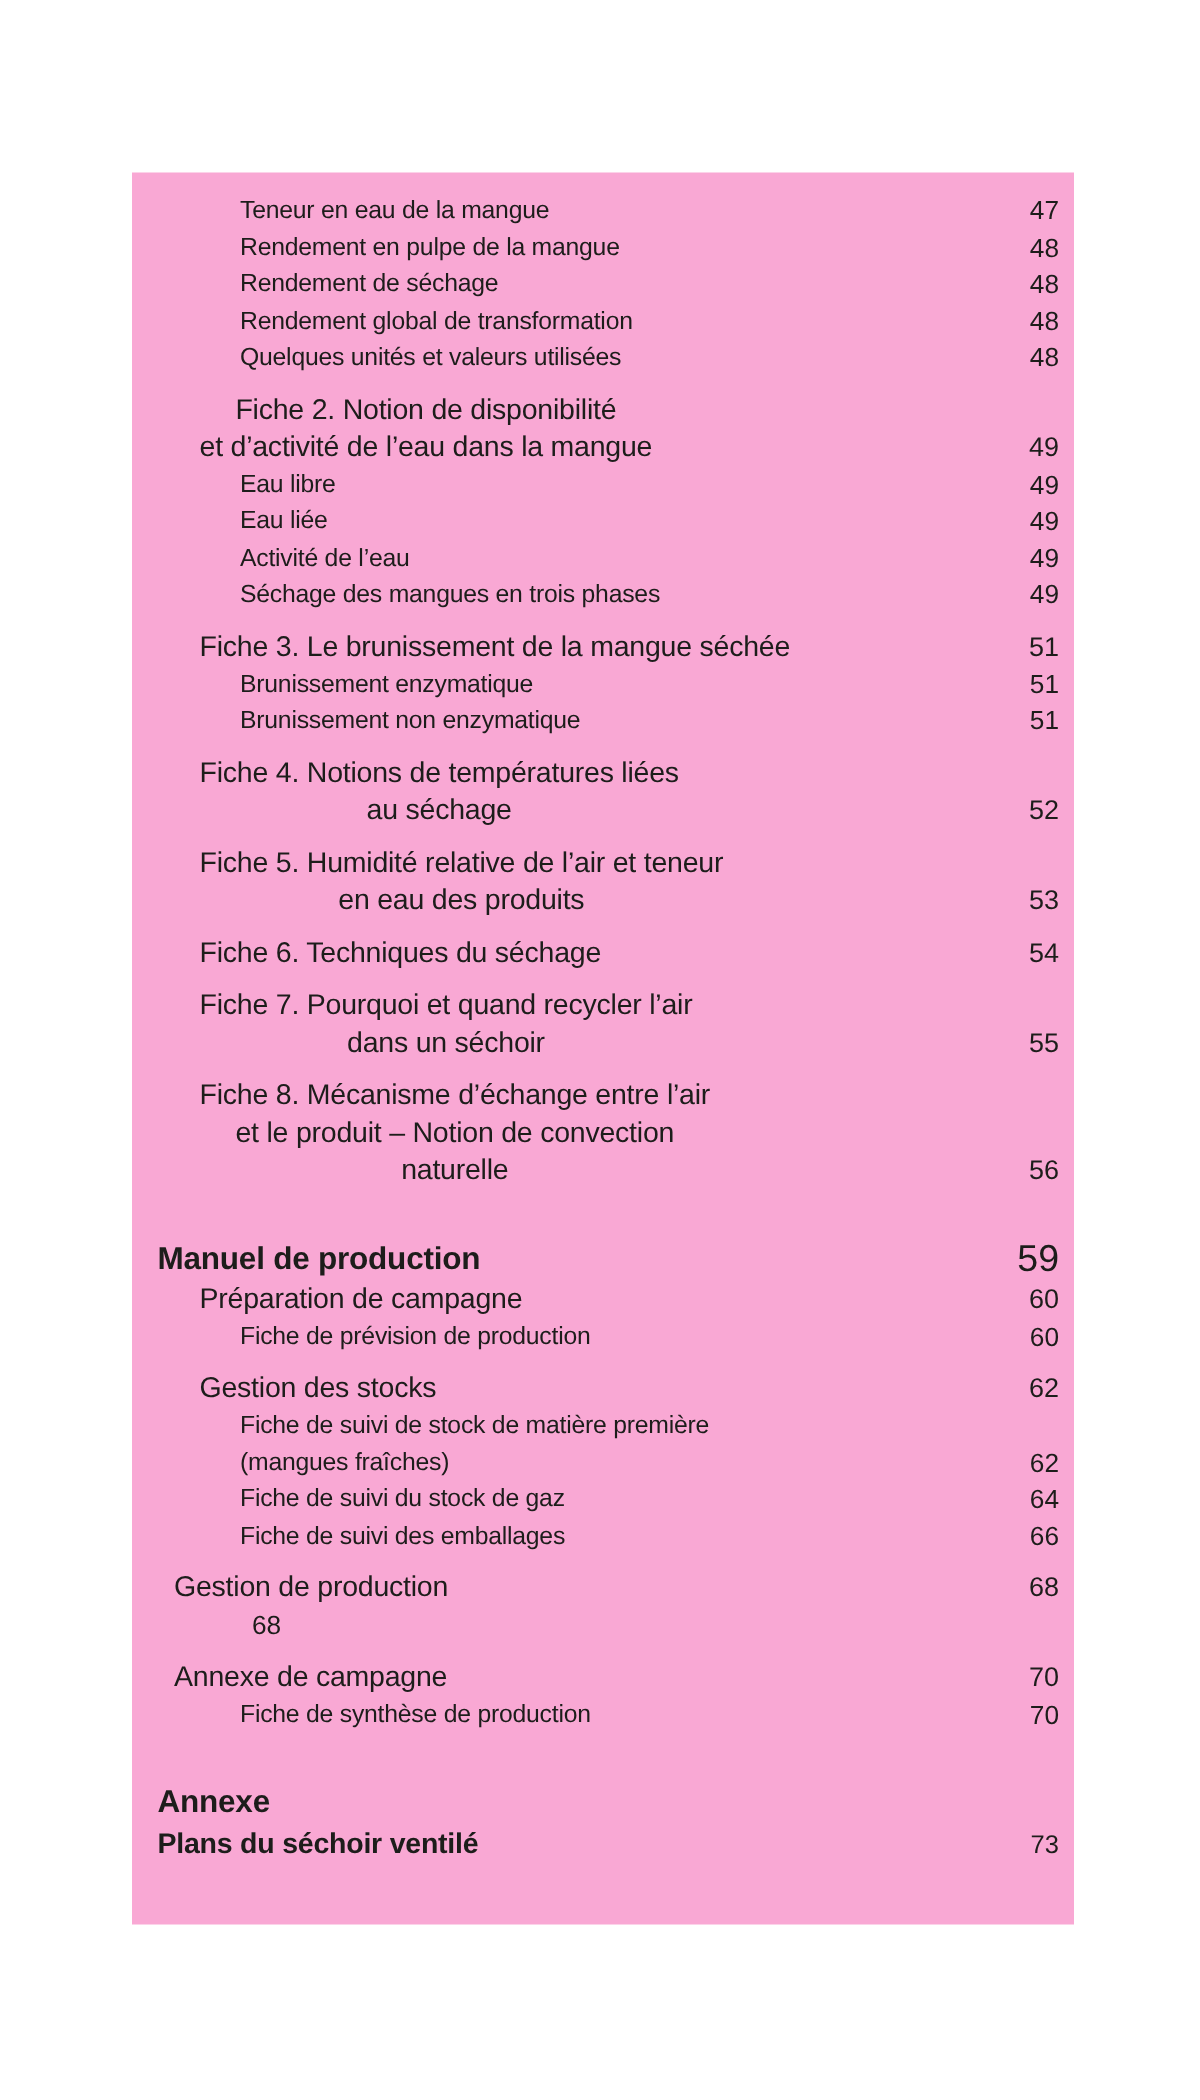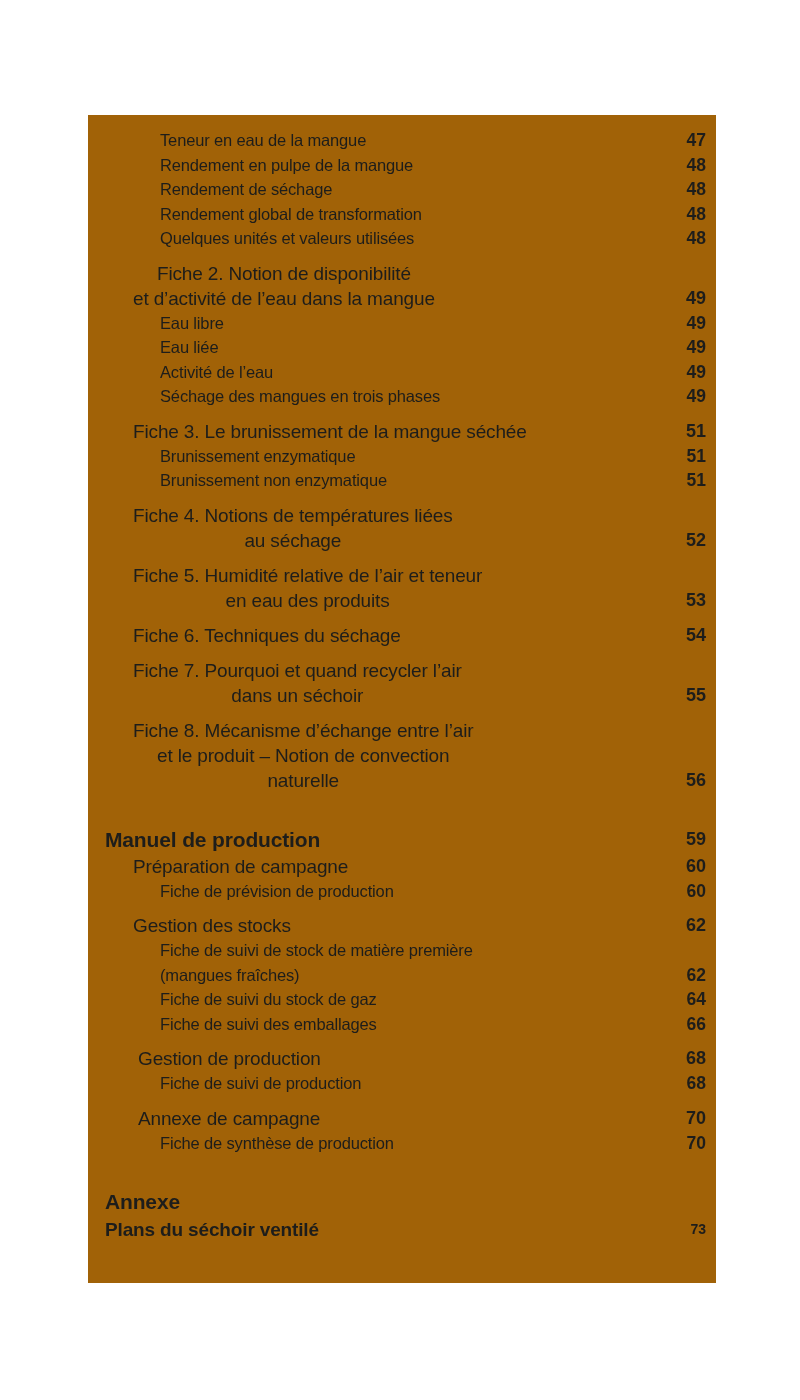--- a/index.html
+++ b/index.html
@@ -13,35 +13,35 @@
     position: relative;
     font-family: "Liberation Sans", sans-serif;
   }
   .toc-panel {
     position: absolute;
     left: 88px;
     top: 115px;
     width: 628px;
     min-height: 1168px;
     box-sizing: border-box;
-    background: #a16207;
+    background: #f9a8d4;
     color: #1d1d1b;
     padding: 13px 10px 24px 0;
   }
   .row {
     display: flex;
     justify-content: space-between;
     align-items: flex-end;
   }
   .row .title {
     white-space: pre-line;
     letter-spacing: -0.15px;
   }
   .row .page {
-    font-weight: bold;
+    font-weight: normal;
     flex-shrink: 0;
     margin-left: 8px;
     font-size: 17.5px;
     line-height: inherit;
   }
   .l3 {
     font-size: 16.5px;
     line-height: 24.5px;
     padding-left: 72px;
   }
@@ -51,32 +51,32 @@
     padding-left: 45px;
     text-align: center;
   }
   .l2 .page { font-size: 18px; }
   .h1 {
     font-size: 21px;
     line-height: 29px;
     padding-left: 17px;
     font-weight: bold;
   }
-  .h1 .page { font-size: 18px; }
+  .h1 .page { font-size: 25px; }
   .h1s {
     font-size: 19px;
     line-height: 27px;
     padding-left: 17px;
     font-weight: bold;
   }
-  .h1s .page { font-size: 14px; }
+  .h1s .page { font-size: 17px; }
   .gap-none { margin-top: 0; }
   .gap-sm { margin-top: 10px; }
   .gap-lg { margin-top: 32px; gap: 10px; }
-  .extra-indent { padding-left: 50px; }
+  .extra-indent { padding-left: 28px; }
 </style>
 </head>
 <body>
 
 <div class="toc-panel">
     <div class="row l3 gap-none">
     <span class="title">Teneur en eau de la mangue</span>
     <span class="page">47</span>
   </div>
     <div class="row l3 gap-none">
@@ -180,21 +180,20 @@
   </div>
     <div class="row l3 gap-none">
     <span class="title">Fiche de suivi des emballages</span>
     <span class="page">66</span>
   </div>
     <div class="row l2 gap-sm extra-indent">
     <span class="title">Gestion de production</span>
     <span class="page">68</span>
   </div>
     <div class="row l3 gap-none">
-    <span class="title">Fiche de suivi de production</span>
     <span class="page">68</span>
   </div>
     <div class="row l2 gap-sm extra-indent">
     <span class="title">Annexe de campagne</span>
     <span class="page">70</span>
   </div>
     <div class="row l3 gap-none">
     <span class="title">Fiche de synthèse de production</span>
     <span class="page">70</span>
   </div>

